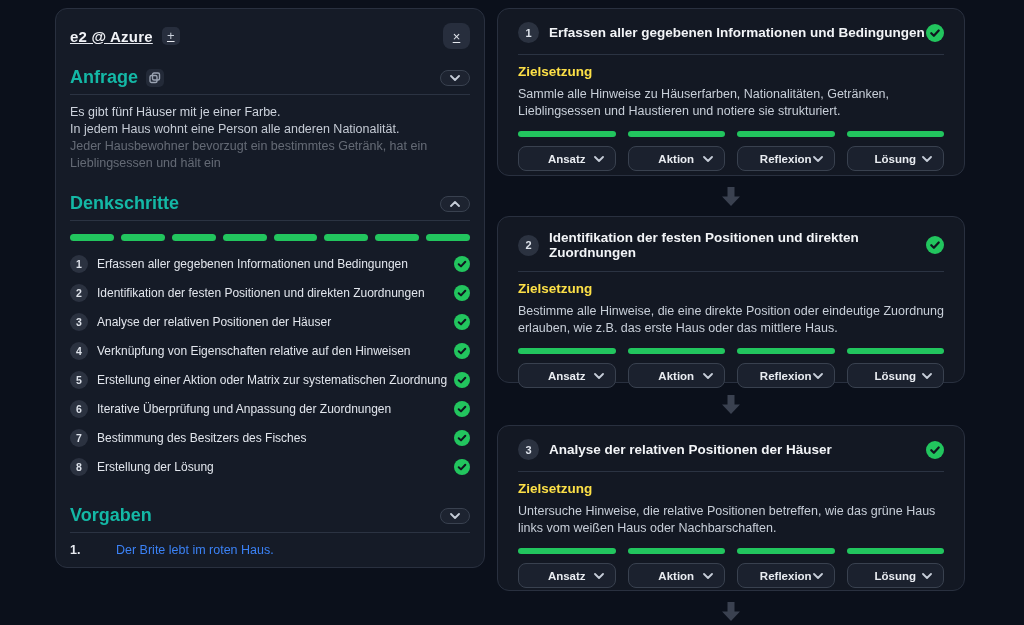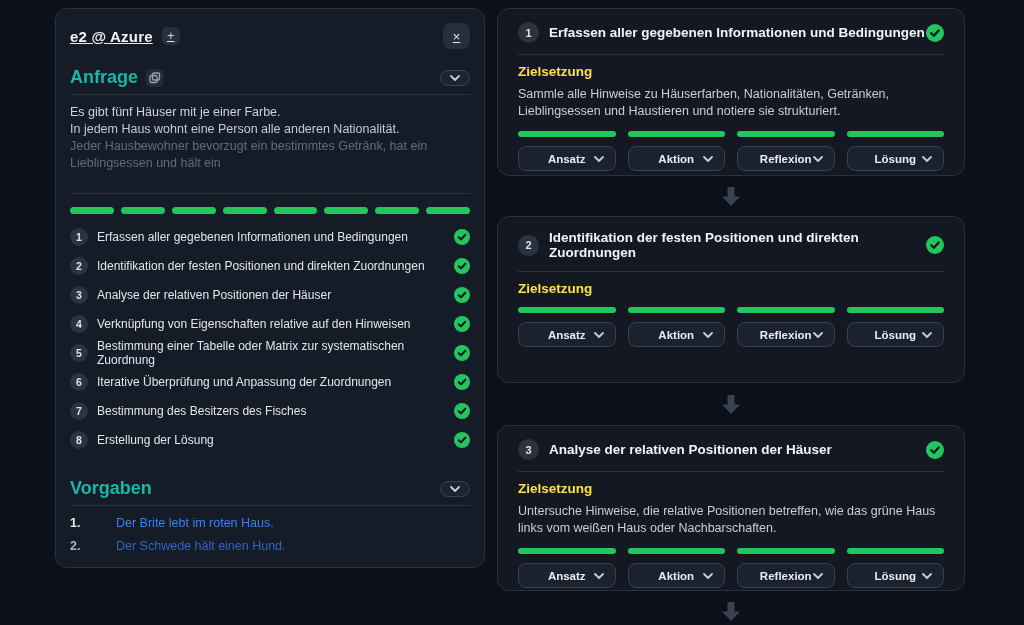--- a/index.html
+++ b/index.html
@@ -165,20 +165,28 @@
       </div>
       <div class="divider"></div>
       <div class="anfrage-body">
         <div class="l1">Es gibt fünf Häuser mit je einer Farbe.</div>
         <div class="l2">In jedem Haus wohnt eine Person alle anderen Nationalität.</div>
         <div class="l3">Jeder Hausbewohner bevorzugt ein bestimmtes Getränk, hat ein Lieblingsessen und hält ein</div>
       </div>
     </div>
 
     <div class="denk-block">
+      <div class="section-head">
+        <span class="sec-label">Denkschritte</span>
+        <button class="chev-pill">
+          <svg width="10" height="6" viewBox="0 0 10 6">
+              <use href="#chev-up"></use>
+            </svg>
+        </button>
+      </div>
       <div class="divider"></div>
 
       <div class="seg-row">
         <div class="seg"></div>
         <div class="seg"></div>
         <div class="seg"></div>
         <div class="seg"></div>
         <div class="seg"></div>
         <div class="seg"></div>
         <div class="seg"></div>
@@ -217,21 +225,21 @@
           <span class="num-badge">4</span>
           <span class="step-text">Verknüpfung von Eigenschaften relative auf den Hinweisen</span>
           <span class="step-check">
               <svg width="16" height="16" viewBox="0 0 16 16">
                 <use href="#check-circle"></use>
               </svg>
             </span>
         </div>
         <div class="step-row">
           <span class="num-badge">5</span>
-          <span class="step-text">Bestimmung einer Tabelle oder Matrix zur systematischen Zuordnung</span>
+          <span class="step-text">Erstellung einer Aktion oder Matrix zur systematischen Zuordnung</span>
           <span class="step-check">
               <svg width="16" height="16" viewBox="0 0 16 16">
                 <use href="#check-circle"></use>
               </svg>
             </span>
         </div>
         <div class="step-row">
           <span class="num-badge">6</span>
           <span class="step-text">Iterative Überprüfung und Anpassung der Zuordnungen</span>
           <span class="step-check">
@@ -351,20 +359,21 @@
       <span class="card-badge">2</span>
       <span class="card-title">Identifikation der festen Positionen und direkten Zuordnungen</span>
       <span class="card-check">
           <svg width="18" height="18" viewBox="0 0 16 16">
             <use href="#check-circle"></use>
           </svg>
         </span>
     </div>
     <div class="divider"></div>
     <div class="ziel-label">Zielsetzung</div>
+    <div class="card-desc">Bestimme alle Hinweise, die eine direkte Position oder eindeutige Zuordnung erlauben, wie z.B. das erste Haus oder das mittlere Haus.</div>
     <div class="bar-row">
       <div class="bar"></div>
       <div class="bar"></div>
       <div class="bar"></div>
       <div class="bar"></div>
     </div>
     <div class="drop-row">
       <button class="drop-btn">
         <span class="drop-label">Ansatz</span>
         <span class="drop-chev">

